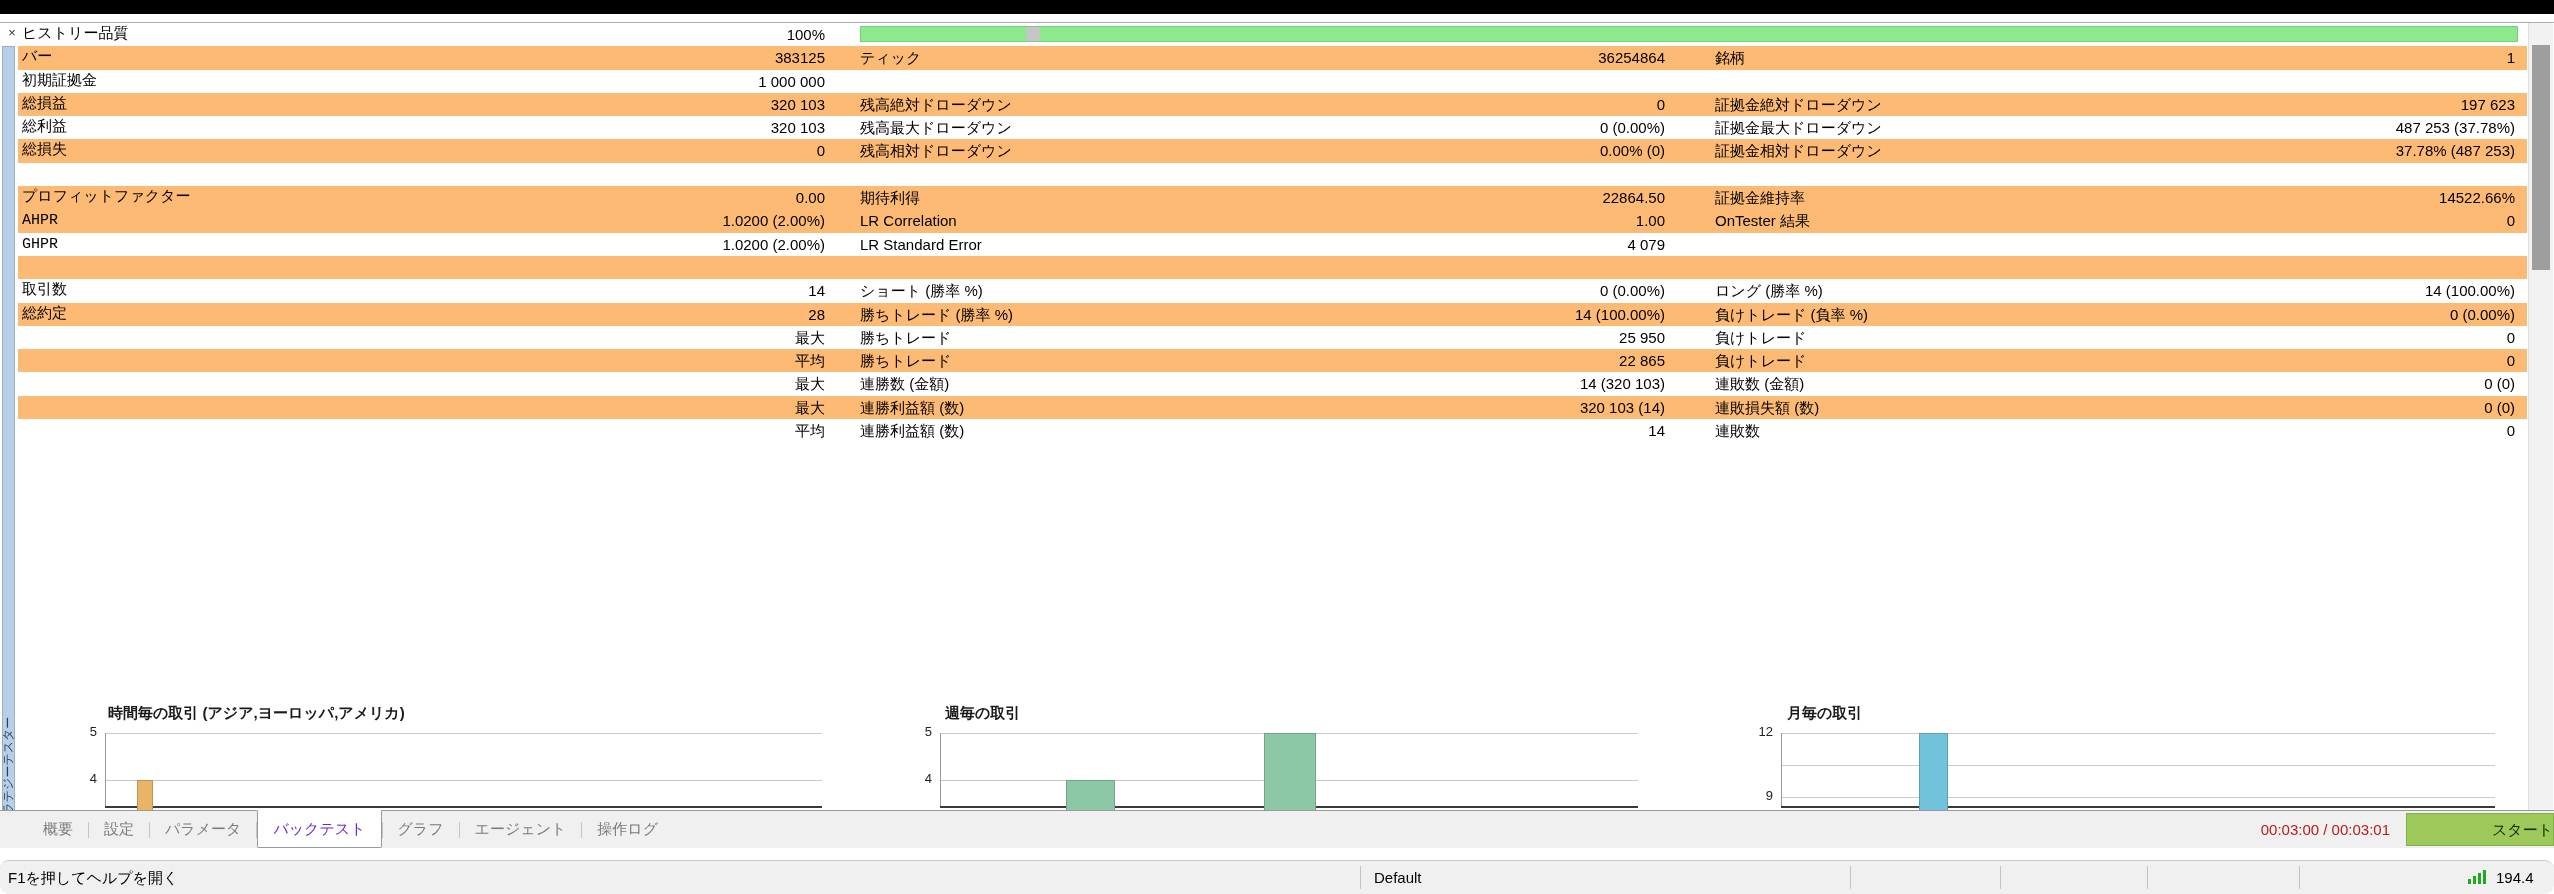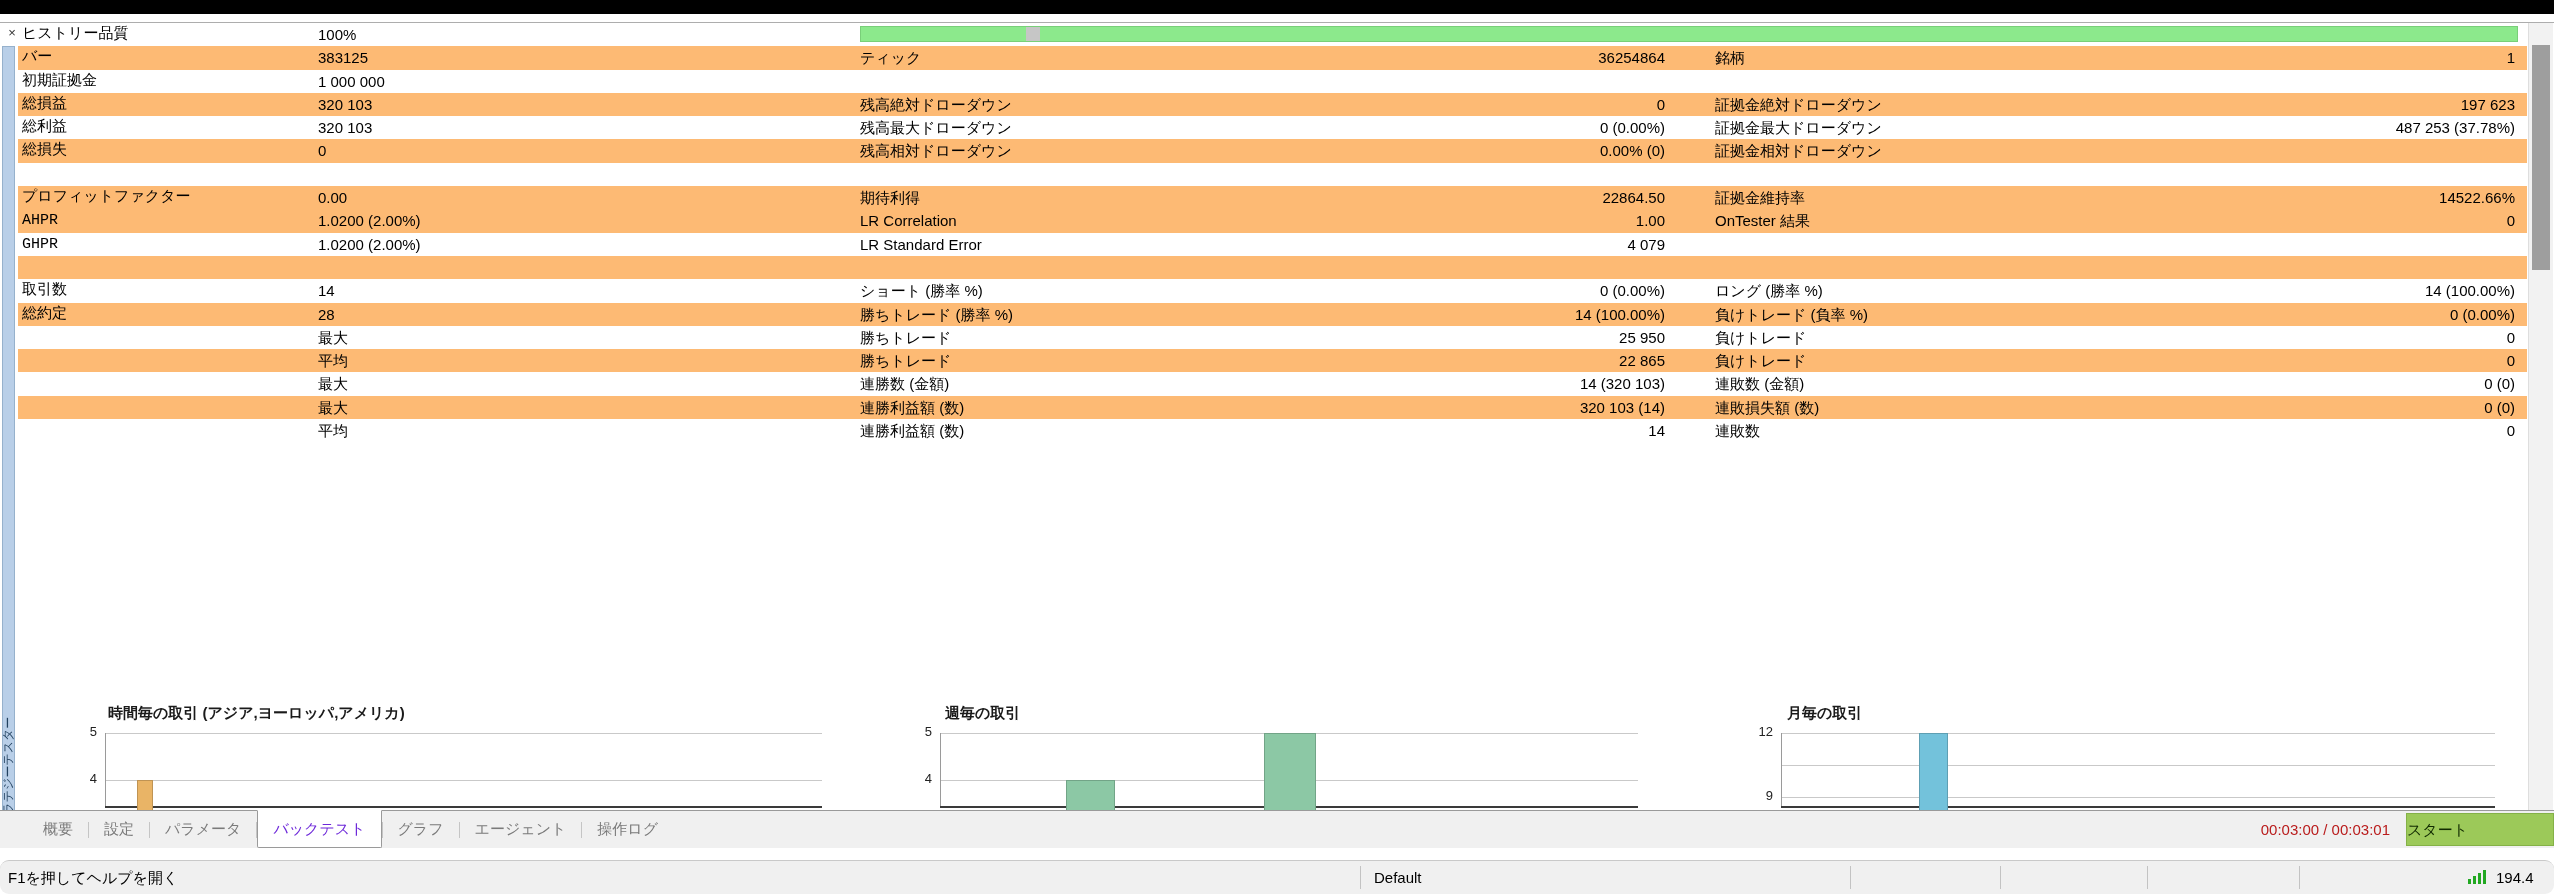--- a/index.html
+++ b/index.html
@@ -8,42 +8,42 @@
   .panel-top-border{position:absolute;left:0;top:22px;width:2554px;height:1px;background:#adadad;}
   .close-btn{position:absolute;left:4px;top:25px;width:16px;height:16px;line-height:15px;text-align:center;font-size:13px;color:#333;cursor:pointer;}
   .vstrip{position:absolute;left:2px;top:46px;width:13px;height:802px;background:#b9cfe8;border:1px solid #96b1cc;box-sizing:border-box;}
   .vlabel{position:absolute;left:14px;bottom:4px;transform:rotate(-90deg);transform-origin:0 100%;white-space:nowrap;font-size:12px;color:#22415f;padding-left:4px;}
   .report-area{position:absolute;left:0;top:0;width:2554px;height:810px;overflow:hidden;}
   .rtable{position:absolute;left:18px;top:23px;width:2509px;}
   .rrow{position:relative;height:23.3px;background:#fff;}
   .rrow.alt{background:#fdba74;}
   .cell{position:absolute;top:0;line-height:23.3px;white-space:nowrap;}
   .c1l{left:4px;font-family:Liberation Mono, monospace;}
-  .c1v{left:300px;width:507px;text-align:left;}
+  .c1v{left:300px;width:507px;text-align:right;}
   .c2l{left:842px;}
   .c2v{left:1100px;width:547px;text-align:right;}
   .c3l{left:1697px;}
   .c3v{left:1950px;width:547px;text-align:right;}
   .qbar{position:absolute;left:842px;top:3px;width:1658px;height:16px;background:#8ce98c;border:1px solid #79cf79;box-sizing:border-box;}
   .qbar-notch{position:absolute;left:165px;top:0;bottom:0;width:14px;background:#c6c6c6;}
   .scrollbar{position:absolute;left:2528px;top:23px;width:24px;height:787px;background:#f2f2f2;border-left:1px solid #dedede;}
   .scroll-thumb{position:absolute;left:3px;top:22px;width:18px;height:225px;background:#9e9e9e;}
   .chart{position:absolute;left:0;top:0;width:2554px;height:810px;pointer-events:none;}
   .chart-title{position:absolute;font-weight:bold;font-size:15px;color:#1a1a1a;white-space:nowrap;}
   .gridline{position:absolute;height:1px;background:#c9c9c9;}
   .ytick{position:absolute;width:40px;text-align:right;font-size:13px;color:#222;}
   .yaxis{position:absolute;width:1px;background:#9a9a9a;}
   .xbase{position:absolute;height:2px;background:#3a3a3a;}
   .bar{position:absolute;box-sizing:border-box;border:1px solid rgba(0,0,0,0.18);}
   .tabbar{position:absolute;left:0;top:810px;width:2554px;height:38px;background:#f0f0f0;border-top:1px solid #9a9a9a;box-sizing:border-box;display:flex;align-items:stretch;padding-left:28px;}
   .tab{color:#7a7a7a;padding:0 15px;line-height:36px;white-space:nowrap;cursor:pointer;}
   .tab.active{background:#fff;border:1px solid #9a9a9a;border-top:1px solid #fff;margin-top:-1px;color:#6d28d9;border-radius:0 0 2px 2px;}
   .tabsep{width:1px;height:16px;background:#c5c5c5;align-self:center;}
   .timer{margin-left:auto;align-self:center;margin-right:16px;white-space:nowrap;color:#b91c1c;}
-  .start-btn{width:148px;margin:2px 0 2px 0;background:#9cc959;border:1px solid #84b147;box-sizing:border-box;text-align:left;line-height:31px;color:#102a00;cursor:pointer;}
+  .start-btn{width:148px;margin:2px 0 2px 0;background:#9cc959;border:1px solid #84b147;box-sizing:border-box;text-align:right;line-height:31px;color:#102a00;cursor:pointer;}
   .statusbar{position:absolute;left:0;top:860px;width:2554px;height:34px;background:#f0f0f0;border-top:1px solid #c9c9c9;box-sizing:border-box;border-radius:9px;}
   .status-help{position:absolute;left:8px;line-height:33px;white-space:nowrap;}
   .status-sep{position:absolute;top:5px;bottom:5px;width:1px;background:#c3c3c3;}
   .status-profile{position:absolute;left:1374px;line-height:33px;}
   .conn{position:absolute;left:2468px;top:0;height:33px;}
   .sigbar{position:absolute;bottom:10px;width:3px;background:#21a821;}
   .conn-text{position:absolute;left:2496px;line-height:33px;white-space:nowrap;}
 </style>
 </head>
 <body>
@@ -96,20 +96,21 @@
     <span class="cell c2v">0 (0.00%)</span>
     <span class="cell c3l">証拠金最大ドローダウン</span>
     <span class="cell c3v">487 253 (37.78%)</span>
   </div>
       <div class="rrow alt">
     <span class="cell c1l">総損失</span>
     <span class="cell c1v">0</span>
     <span class="cell c2l">残高相対ドローダウン</span>
     <span class="cell c2v">0.00% (0)</span>
     <span class="cell c3l">証拠金相対ドローダウン</span>
+    <span class="cell c3v">37.78% (487 253)</span>
   </div>
       <div class="rrow">
     <span class="cell c1l"></span>
     <span class="cell c1v"></span>
     <span class="cell c2l"></span>
     <span class="cell c2v"></span>
     <span class="cell c3l"></span>
     <span class="cell c3v"></span>
   </div>
       <div class="rrow alt">

